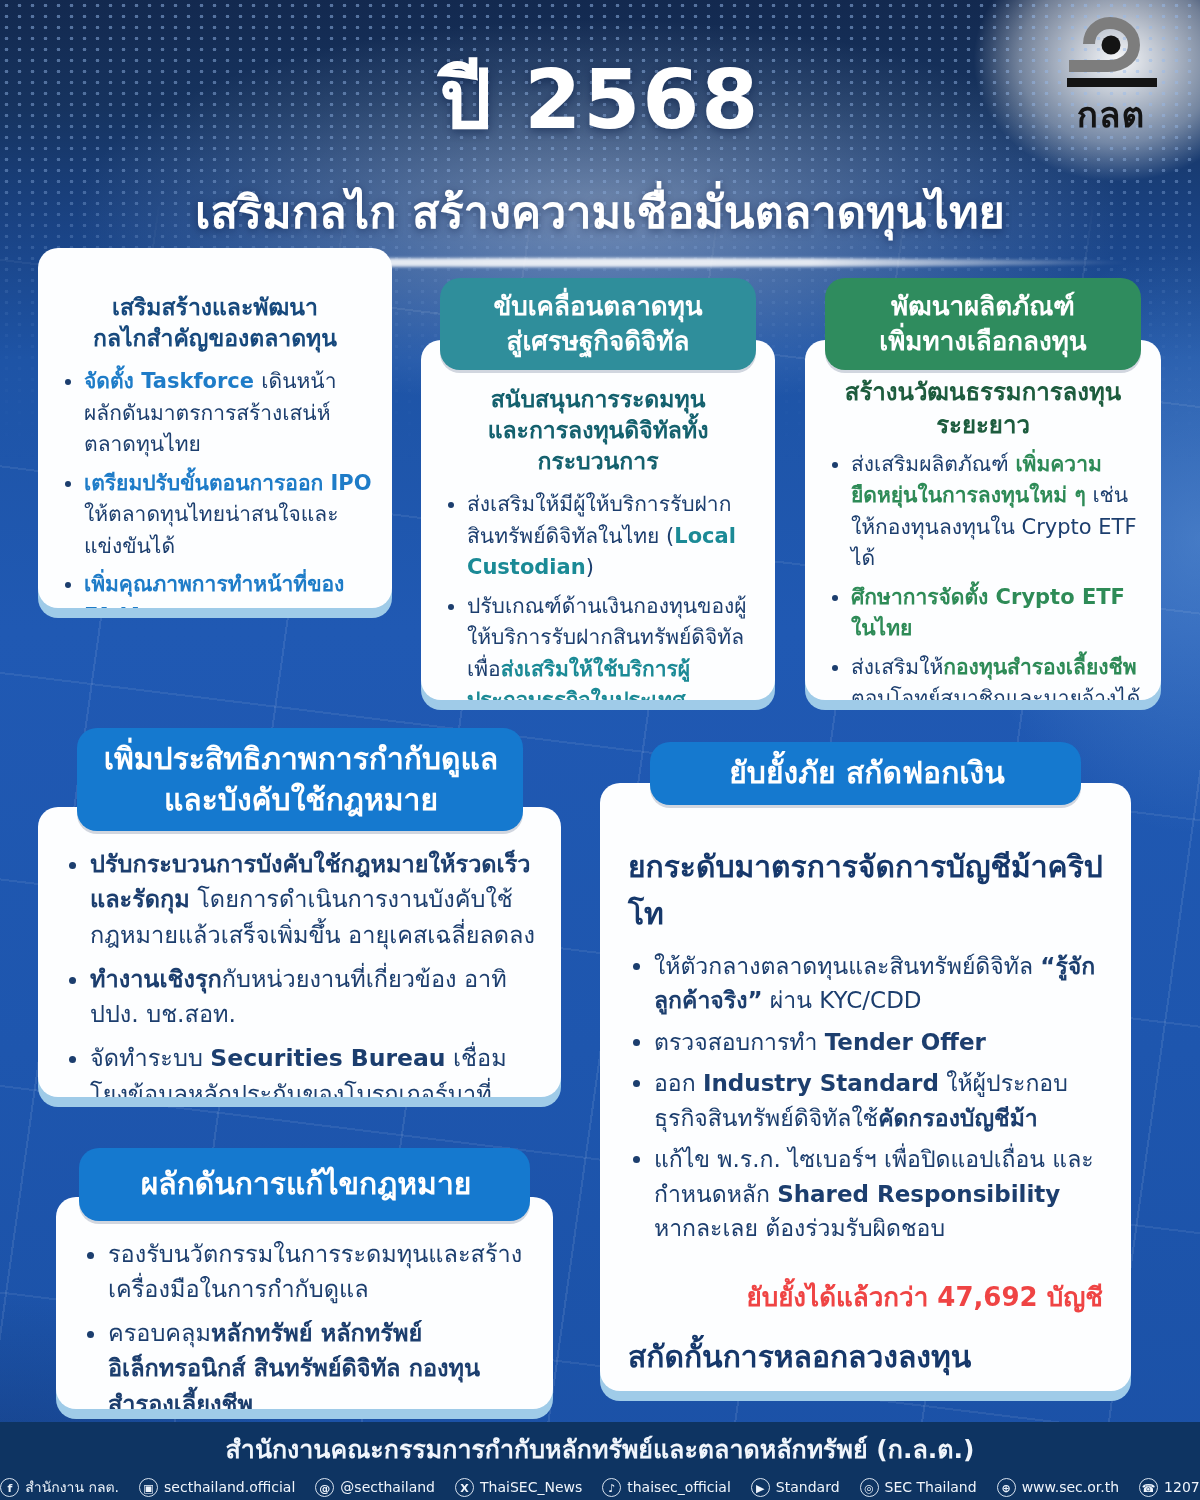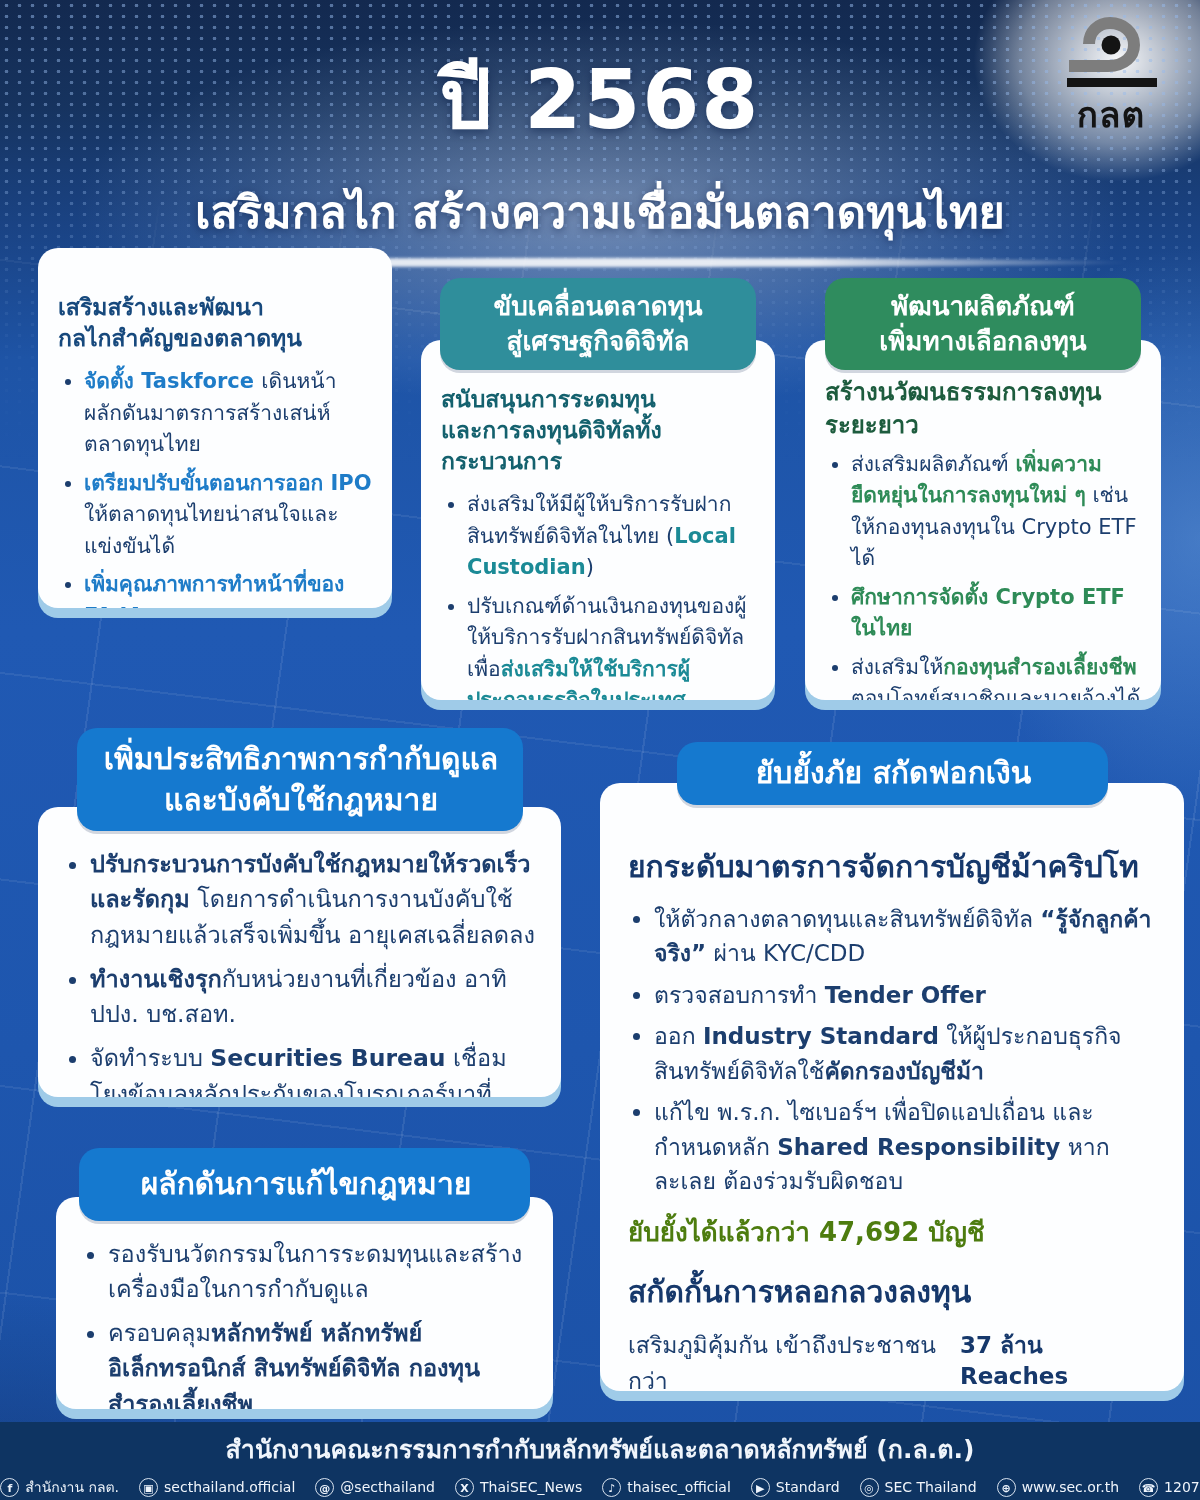--- a/index.html
+++ b/index.html
@@ -48,31 +48,31 @@
   ul.bullets{margin:12px 0 0;padding-left:26px;}
   ul.bullets li{line-height:1.5;margin-bottom:7px;color:#1c3e6e;}
   ul.bullets li::marker{color:#1c3e6e;}
   .sg-n{font-weight:400;}
   .sg-b{font-weight:700;}
   .sg-a{font-weight:700;color:var(--accent);}
   .accent-blue{--accent:#1e7cc8;}
   .accent-teal{--accent:#1b8a96;}
   .accent-green{--accent:#2e8b57;}
   .top-body{margin-top:-30px;height:360px;padding:44px 20px 18px;}
-  .top-body .card-heading{font-size:23px;}
+  .top-body .card-heading{font-size:23px;text-align:center;}
   .top-body ul.bullets li{font-size:21px;}
   .hd-blue{color:#17497d;}
   .hd-teal{color:#14616e;}
   .hd-green{color:#1d5c3e;}
   .mid-body{margin-top:-24px;padding:40px 26px 18px;}
   .mid-body ul.bullets li{font-size:23.5px;margin-bottom:9px;}
   .aml-body{margin-top:-22px;padding:44px 28px 20px;}
   .aml-heading{font-size:30px;font-weight:700;color:#16386b;margin:16px 0 12px;}
   .aml-body ul.bullets li{font-size:23px;}
-  .aml-highlight{text-align:left;font-size:26px;font-weight:700;color:#4d7c0f;margin:12px 0 14px;}
+  .aml-highlight{text-align:right;font-size:26px;font-weight:700;color:#ef4444;margin:30px 0 14px;}
   .stat-row{display:grid;grid-template-columns:322px 1fr;column-gap:10px;margin:10px 0;font-size:23px;color:#1c3e6e;}
   .stat-value{font-weight:700;color:#16386b;}
   
   .footer{position:absolute;left:0;right:0;bottom:0;height:78px;background:#0e3462;z-index:4;text-align:center;color:#f0f5fb;}
   .footer-org{font-size:25px;font-weight:600;margin-top:7px;}
   .social-row{display:flex;justify-content:center;align-items:center;gap:20px;margin-top:7px;font-size:14px;}
   .social-item{display:flex;align-items:center;gap:6px;white-space:nowrap;}
   .social-icon{display:inline-block;width:19px;height:19px;border-radius:50%;border:1.5px solid rgba(235,243,252,.9);
     color:#eef4fc;font-size:11px;line-height:19px;text-align:center;font-weight:700;box-sizing:border-box;}
 </style>
@@ -151,21 +151,21 @@
   <div class="cardcol accent-blue" style="left:56px;top:1122px;width:497px;margin-top:26px;">
     <div class="pill pill-lg bg-bright" style="width:420px;padding-top:16px;padding-bottom:16px;">ผลักดันการแก้ไขกฎหมาย</div>
     <div class="card-body mid-body" style="height:212px;">
       <ul class="bullets" style="margin-top:0;">
           <li><span class="sg-n">รองรับนวัตกรรมในการระดมทุนและสร้างเครื่องมือในการกำกับดูแล</span></li>
           <li><span class="sg-n">ครอบคลุม</span><span class="sg-b">หลักทรัพย์ หลักทรัพย์อิเล็กทรอนิกส์ สินทรัพย์ดิจิทัล กองทุนสำรองเลี้ยงชีพ</span></li>
         </ul>
     </div>
   </div>
 
-  <div class="cardcol accent-blue" style="left:600px;top:742px;width:584px;">
+  <div class="cardcol accent-blue" style="left:600px;top:742px;width:531px;">
     <div class="pill pill-lg bg-bright" style="width:400px;">ยับยั้งภัย สกัดฟอกเงิน</div>
     <div class="card-body aml-body" style="height:608px;">
       <p class="aml-heading">ยกระดับมาตรการจัดการบัญชีม้าคริปโท</p>
       <ul class="bullets">
           <li><span class="sg-n">ให้ตัวกลางตลาดทุนและสินทรัพย์ดิจิทัล </span><span class="sg-b">“รู้จักลูกค้าจริง”</span><span class="sg-n"> ผ่าน KYC/CDD</span></li>
           <li><span class="sg-n">ตรวจสอบการทำ </span><span class="sg-b">Tender Offer</span></li>
           <li><span class="sg-n">ออก </span><span class="sg-b">Industry Standard</span><span class="sg-n"> ให้ผู้ประกอบธุรกิจสินทรัพย์ดิจิทัลใช้</span><span class="sg-b">คัดกรองบัญชีม้า</span></li>
           <li><span class="sg-n">แก้ไข พ.ร.ก. ไซเบอร์ฯ เพื่อปิดแอปเถื่อน และกำหนดหลัก </span><span class="sg-b">Shared Responsibility</span><span class="sg-n"> หากละเลย ต้องร่วมรับผิดชอบ</span></li>
         </ul>
       <div class="aml-highlight">ยับยั้งได้แล้วกว่า 47,692 บัญชี</div>

